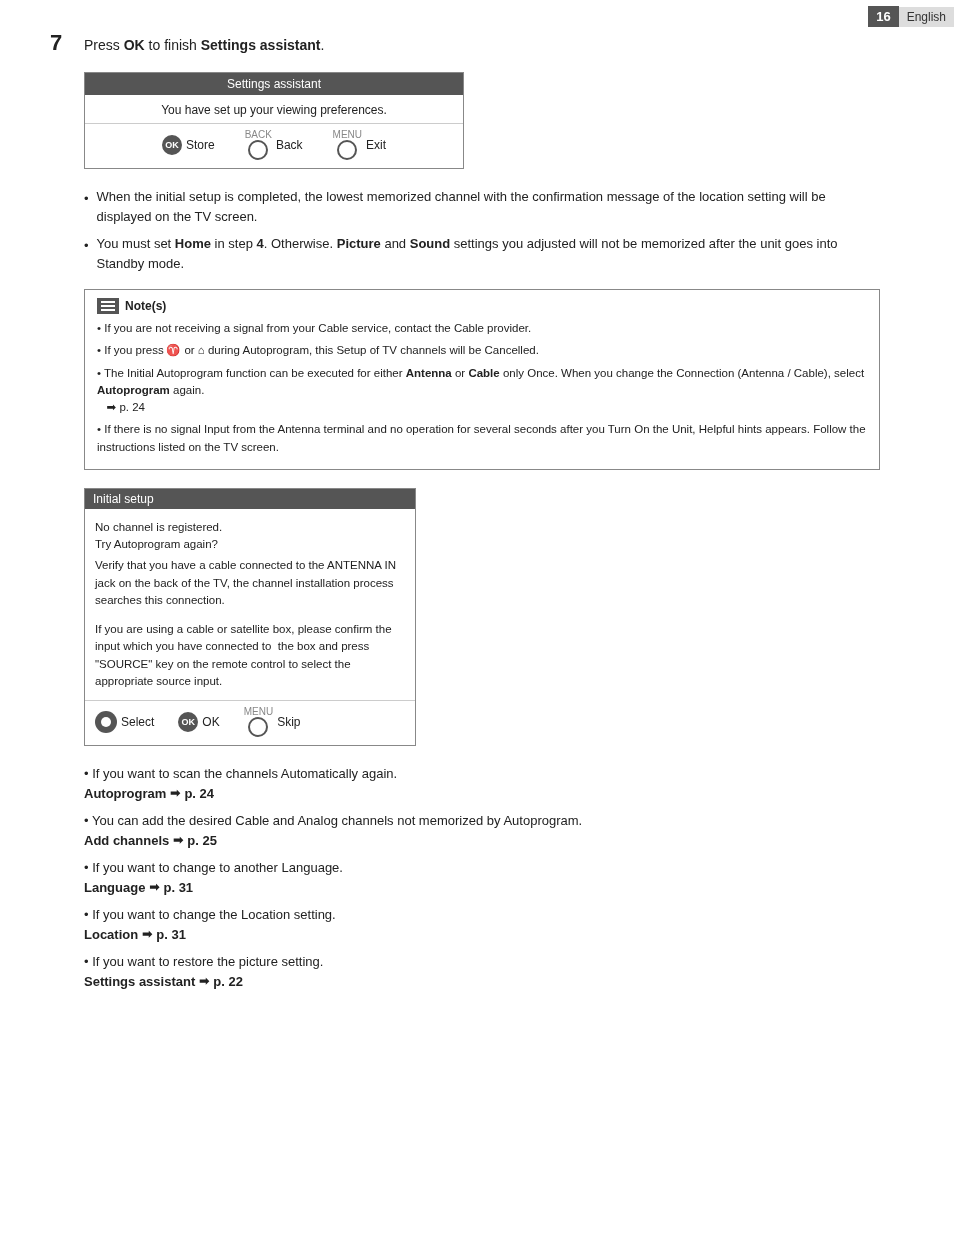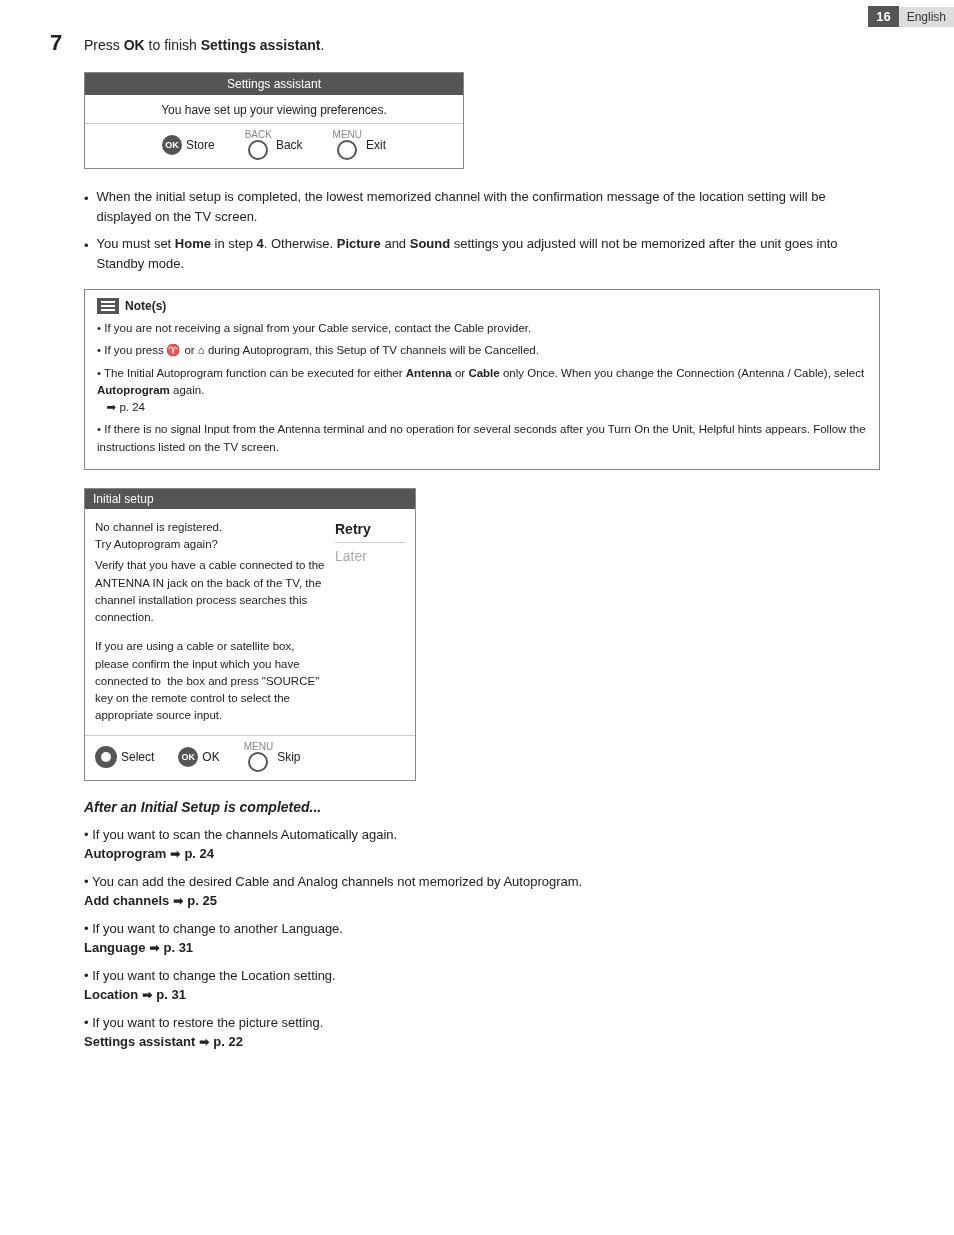--- a/index.html
+++ b/index.html
@@ -375,25 +375,20 @@
 
   <div class="initial-setup-box">
     <div class="is-header">Initial setup</div>
     <div class="is-body">
       <div class="is-text-col">
         <div>No channel is registered.</div>
         <div>Try Autoprogram again?</div>
         <div style="margin-top:4px;">Verify that you have a cable connected to the ANTENNA IN jack on the back of the TV, the channel installation process searches this connection.</div>
         <div style="margin-top:12px;">If you are using a cable or satellite box, please confirm the input which you have connected to&nbsp; the box and press "SOURCE" key on the remote control to select the appropriate source input.</div>
       </div>
-      <div class="is-menu-col">
-        <div class="is-menu-item active">Retry</div>
-        <div class="is-divider"></div>
-        <div class="is-menu-item inactive">Later</div>
-      </div>
     </div>
     <div class="is-footer">
       <div class="is-footer-btn">
         <div class="select-icon">
           <div class="select-icon-inner"></div>
         </div>
         <span>Select</span>
       </div>
       <div class="is-footer-btn">
         <div class="btn-icon ok-style">OK</div>
@@ -403,21 +398,20 @@
         <div class="btn-wrapper">
           <span class="btn-label-small">MENU</span>
           <div class="btn-icon"></div>
         </div>
         <span>Skip</span>
       </div>
     </div>
   </div>
 
   <div class="after-section">
-    <div class="after-title">After an Initial Setup is completed...</div>
 
     <div class="after-item">
       <span>• If you want to scan the channels Automatically again.</span><br>
       <span class="sub-line">
         <span class="bold">Autoprogram</span>
         <span class="after-arrow">➡</span>
         <span>p. 24</span>
       </span>
     </div>
 

